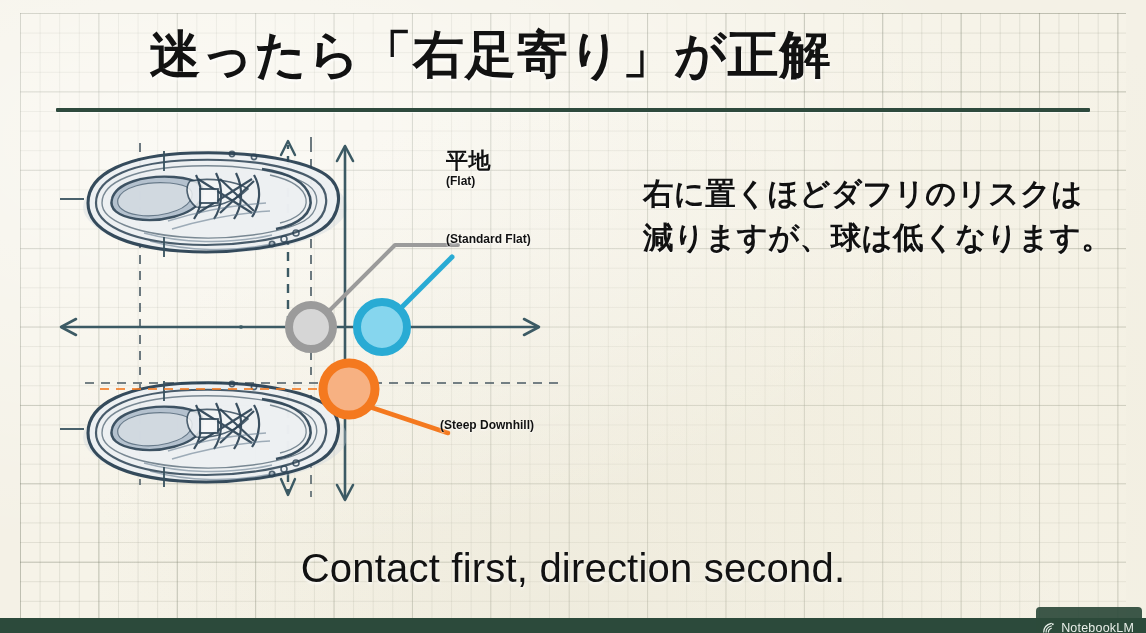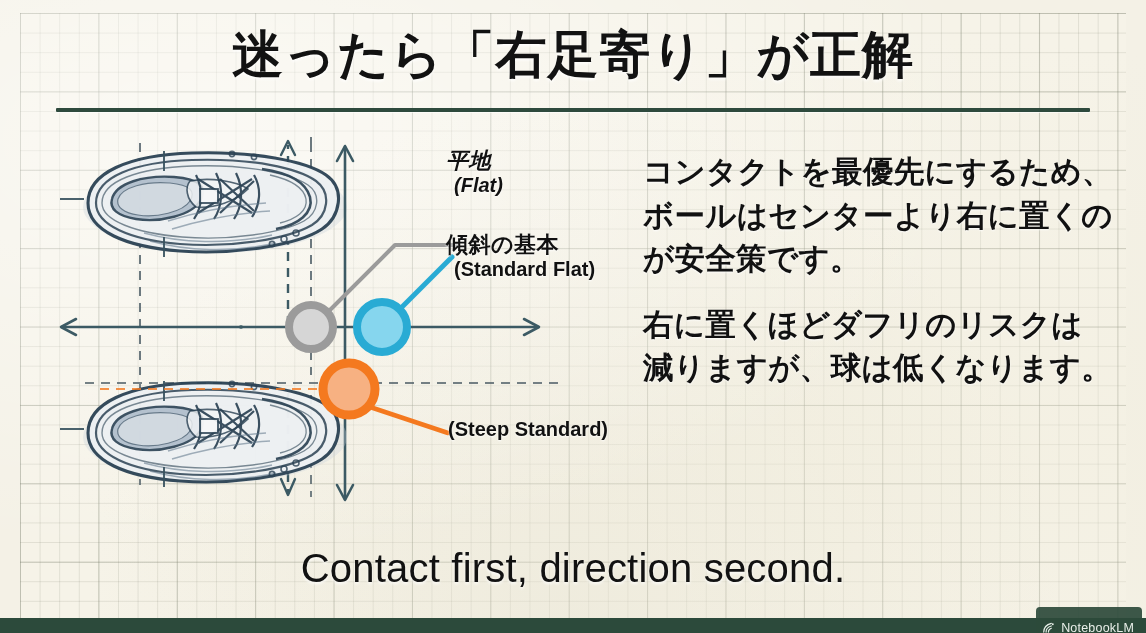--- a/index.html
+++ b/index.html
@@ -30,21 +30,21 @@
     position:absolute;left:0;top:0;width:1146px;height:633px;
     background:
       radial-gradient(ellipse at 18% 22%, rgba(255,255,255,.55), rgba(255,255,255,0) 60%),
       radial-gradient(ellipse at 78% 70%, rgba(240,236,219,.45), rgba(255,255,255,0) 65%),
       radial-gradient(ellipse at 50% 100%, rgba(225,221,203,.35), rgba(255,255,255,0) 60%);
     pointer-events:none;
   }
 
   
   .title{
-    position:absolute;left:0;top:26px;width:1146px;text-align:center;
+    position:absolute;left:0;top:26px;width:981px;text-align:center;
     font-size:51px;font-weight:bold;color:#121212;letter-spacing:1px;
     line-height:1.12;
     text-shadow:0 2px 3px rgba(255,255,255,.85);
     white-space:nowrap;
   }
   .title-rule{
     position:absolute;left:56px;top:108px;width:1034px;height:4px;
     background:#2e4a3d;border-radius:1px;
     box-shadow:0 1px 0 rgba(255,255,255,.6);
   }
@@ -53,22 +53,22 @@
   .diagram{position:absolute;left:40px;top:125px;width:600px;height:400px;}
   .diagram svg{display:block;}
 
   
   .label{
     position:absolute;color:#111;font-weight:bold;
     text-shadow:0 1px 2px rgba(255,255,255,.9);
     line-height:1.18;white-space:nowrap;
   }
   .label .jp{display:block;font-size:22px;letter-spacing:.5px;}
-  .label .en{display:block;font-size:20px;letter-spacing:0;margin-left:8px;}
-  #label-flat{left:446px;top:148px;font-style:italic;}
+  .label .en{display:block;font-size:12px;letter-spacing:0;}
+  #label-flat{left:446px;top:148px;}
   #label-standard{left:446px;top:232px;}
   #label-steep{left:440px;top:418px;}
 
   
   .body-col{position:absolute;left:643px;top:150px;width:470px;}
   .body-para{
     font-size:30.5px;font-weight:bold;color:#111;line-height:1.43;
     letter-spacing:.3px;
     text-shadow:0 1px 2px rgba(255,255,255,.85);
   }
@@ -269,30 +269,28 @@
       </g>
     </svg>
   </div>
 
   <div class="label" id="label-flat">
     <span class="jp">平地</span>
     <span class="en">(Flat)</span>
   </div>
 
   <div class="label" id="label-standard">
-    <span class="jp">傾斜の基本</span>
     <span class="en">(Standard Flat)</span>
   </div>
 
   <div class="label" id="label-steep">
-    <span class="en">(Steep Standard)</span>
+    <span class="en">(Steep Downhill)</span>
   </div>
 
   <div class="body-col">
-    <div class="body-para">コンタクトを最優先にするため、ボールはセンターより右に置くのが安全策です。</div>
     <div class="body-para second">右に置くほどダフリのリスクは減りますが、球は低くなります。</div>
   </div>
 
   <div class="caption">Contact first, direction second.</div>
 
   <div class="bottom-bar"></div>
   <div class="watermark">
     <span class="wm-icon">
       <svg width="14" height="14" viewBox="0 0 24 24" fill="none" stroke="#e9efe9" stroke-width="2" stroke-linecap="round" stroke-linejoin="round">
         <path d="M3 19 C3 12 8 6 16 4"></path>

